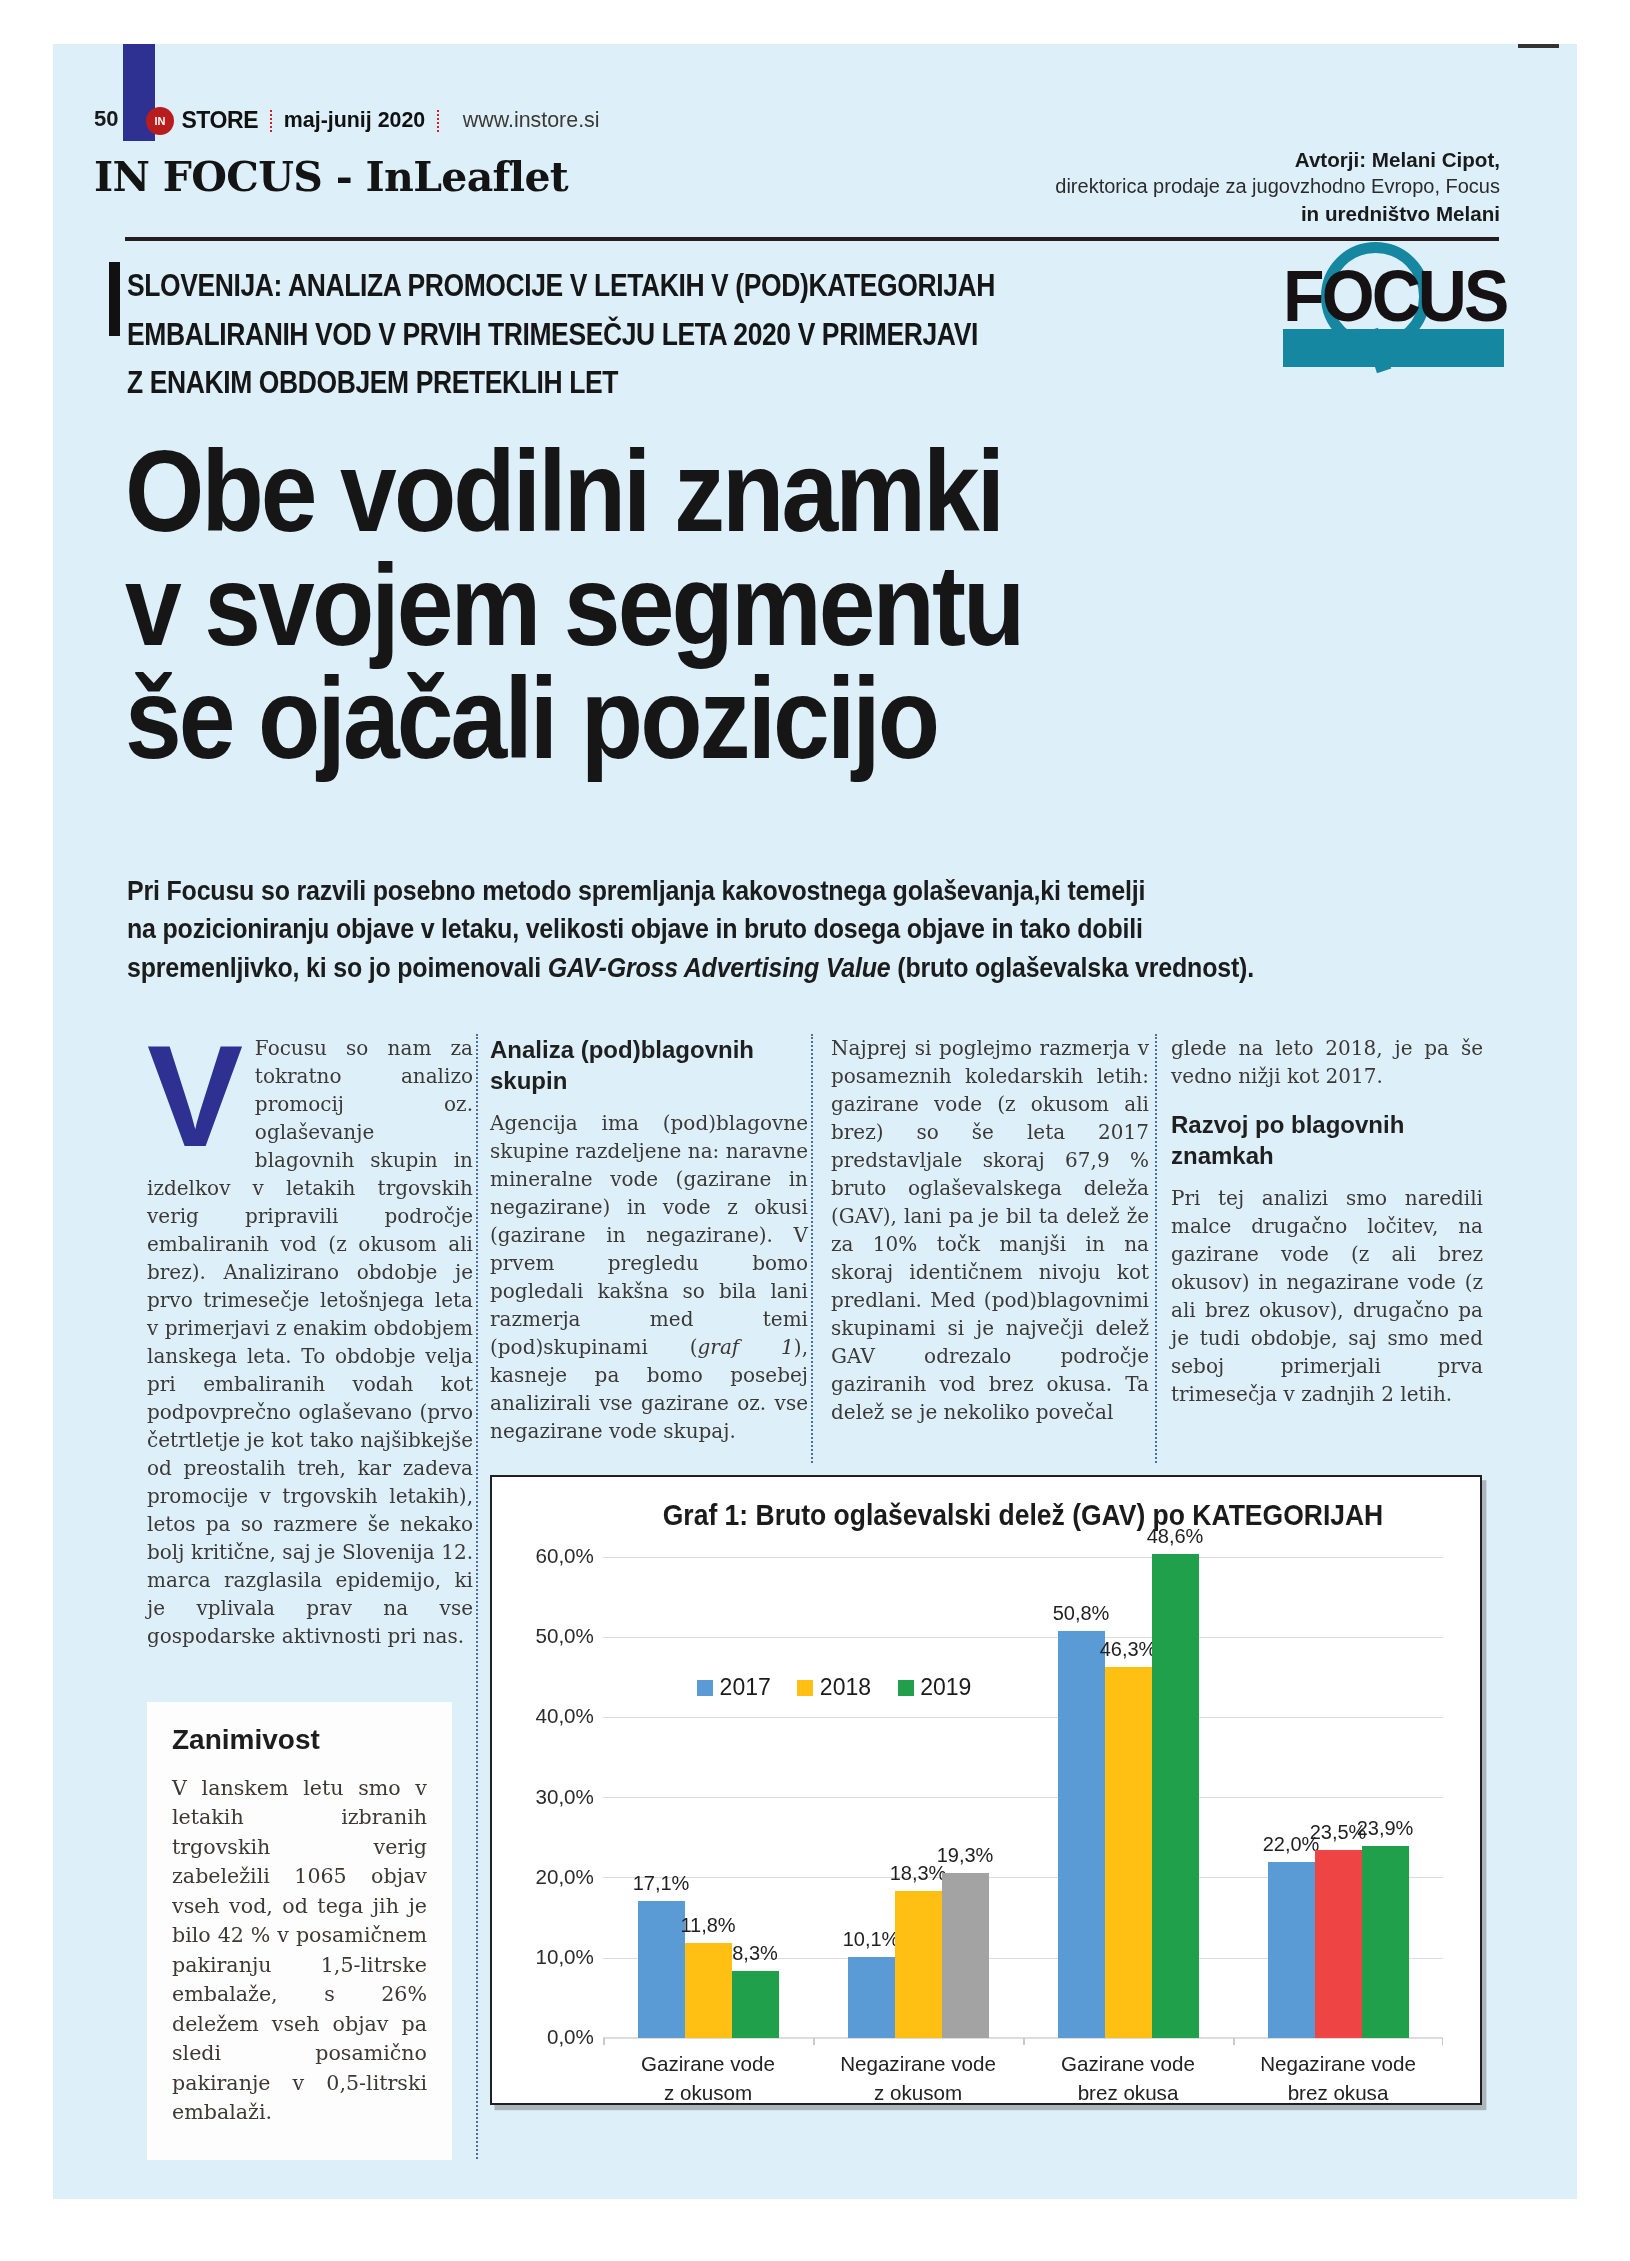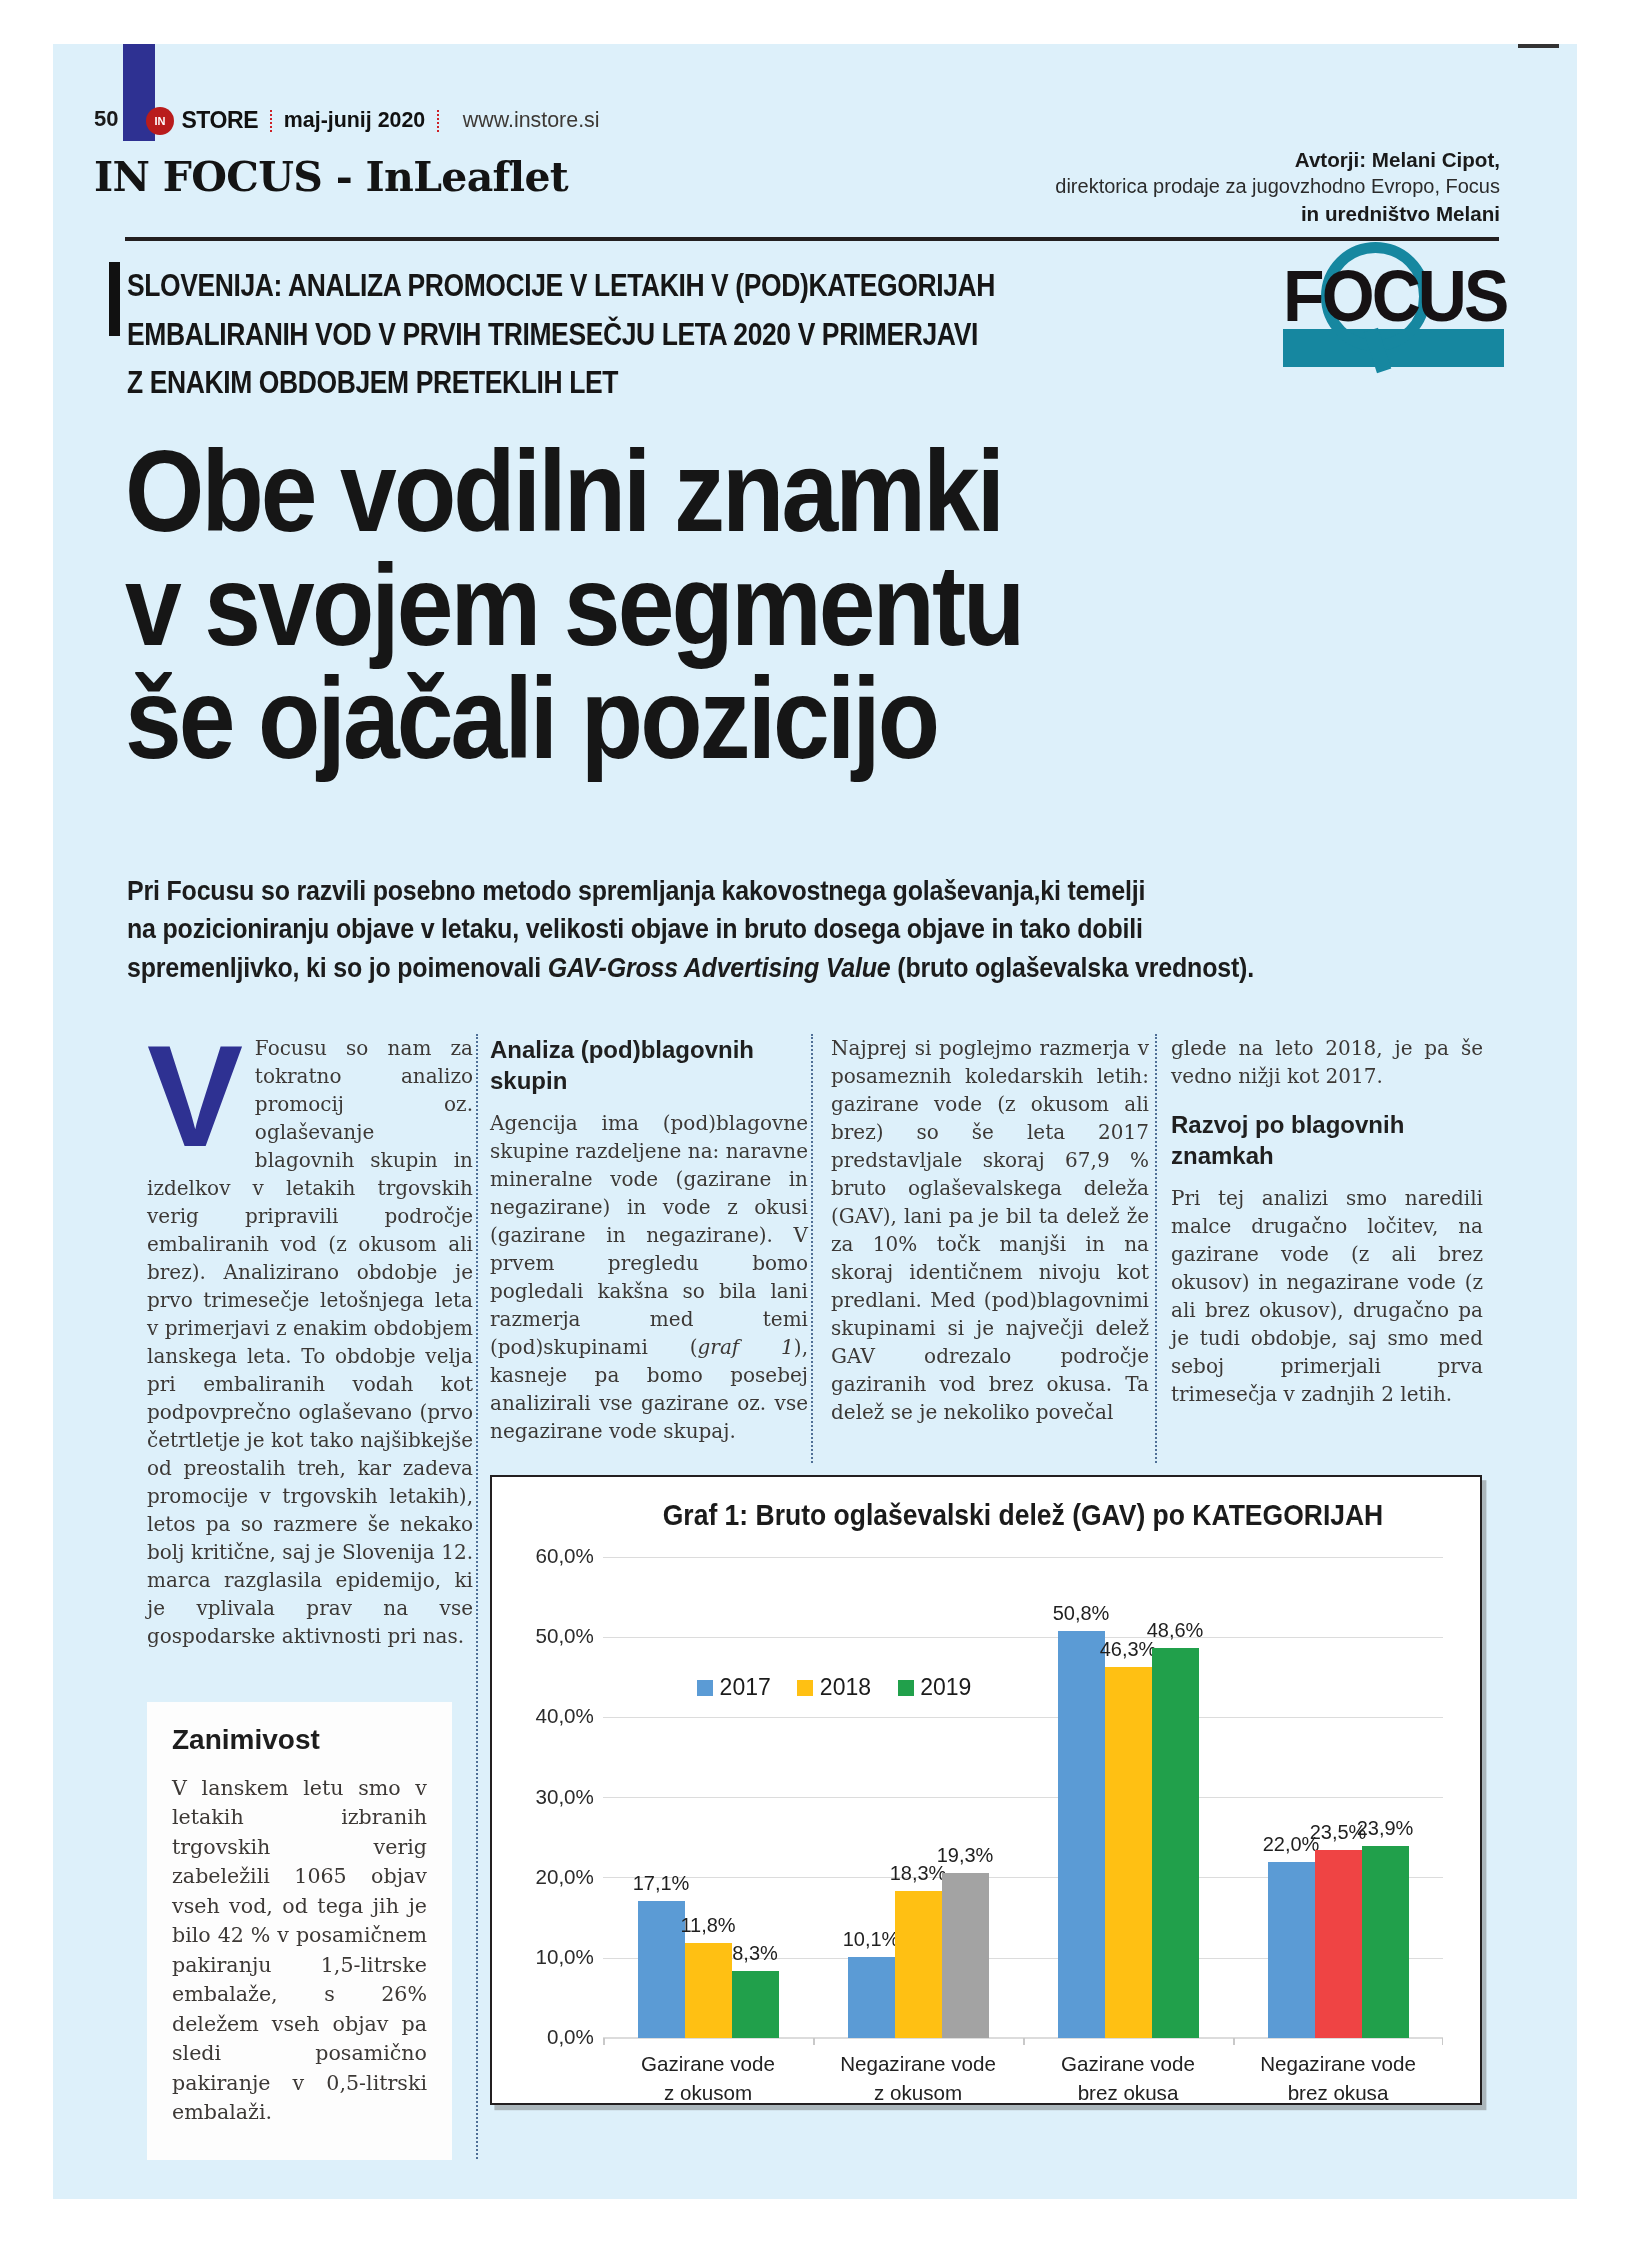--- a/index.html
+++ b/index.html
@@ -204,21 +204,21 @@
                 <span class="bar-label">19,3%</span>
               </div>
             </div>
             <div class="bar-group">
               <div class="bar" style="height: 407px; background: rgb(91, 155, 213);">
                 <span class="bar-label">50,8%</span>
               </div>
               <div class="bar" style="height: 371px; background: rgb(255, 192, 19);">
                 <span class="bar-label">46,3%</span>
               </div>
-              <div class="bar" style="height: 390px; background: rgb(33, 160, 75);">
+              <div class="bar" style="height: 484px; background: rgb(33, 160, 75);">
                 <span class="bar-label">48,6%</span>
               </div>
             </div>
             <div class="bar-group">
               <div class="bar" style="height: 176px; background: rgb(91, 155, 213);">
                 <span class="bar-label">22,0%</span>
               </div>
               <div class="bar" style="height: 188px; background: #ef4444;">
                 <span class="bar-label">23,5%</span>
               </div>

